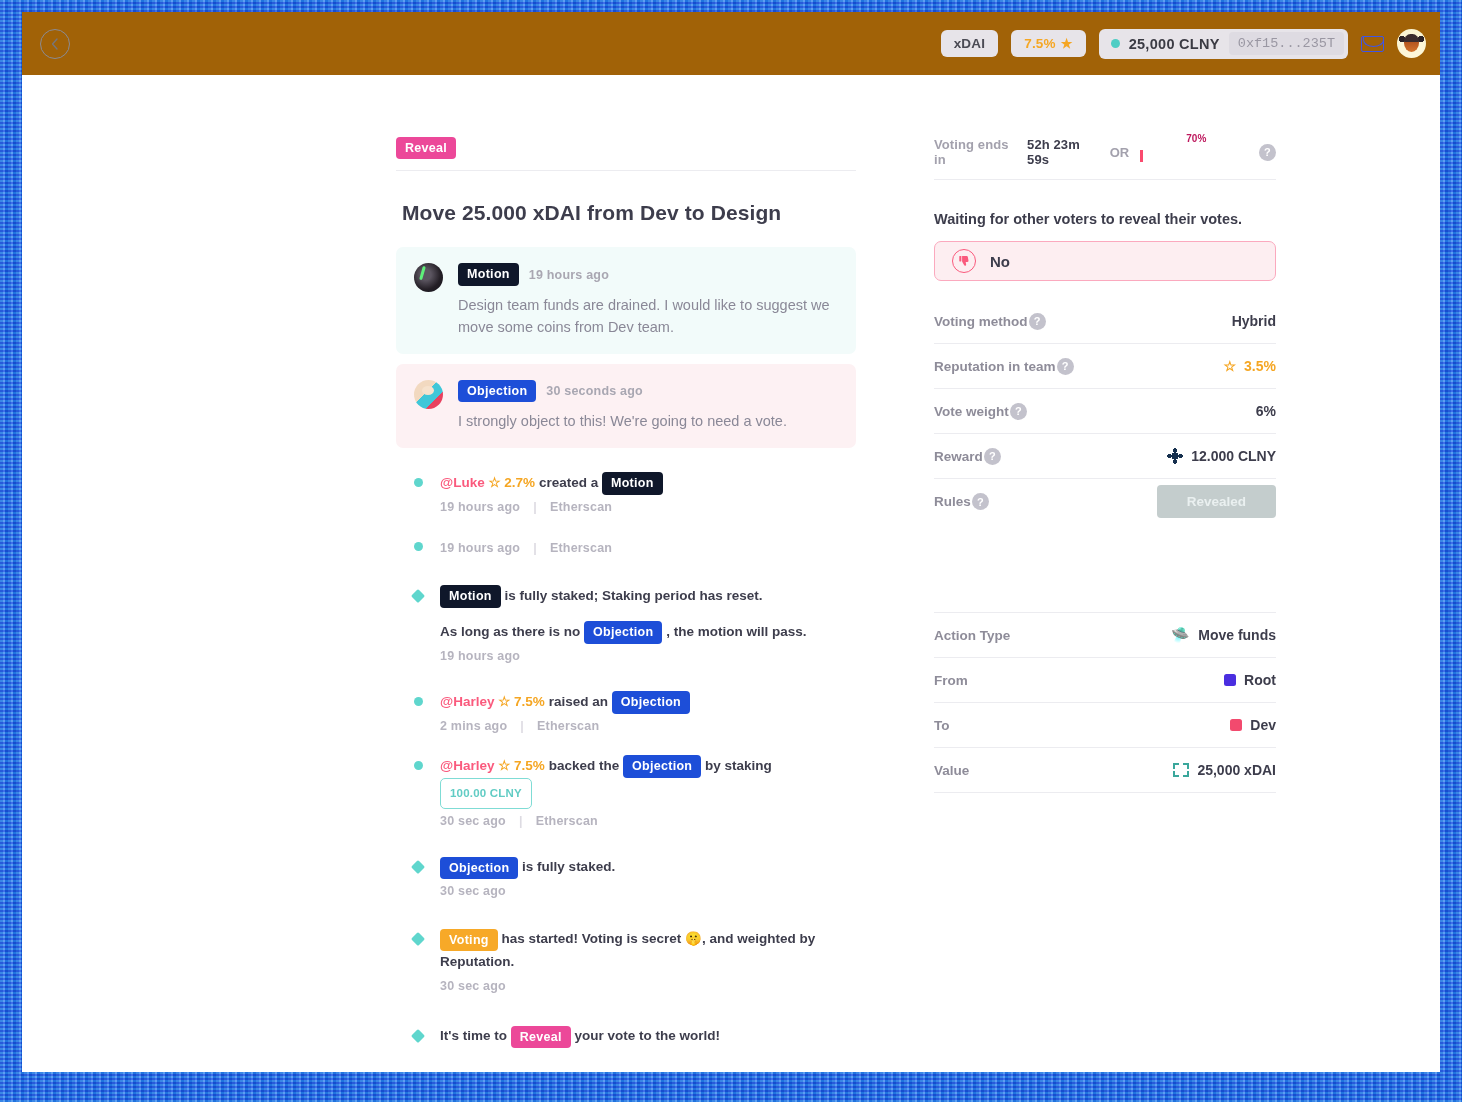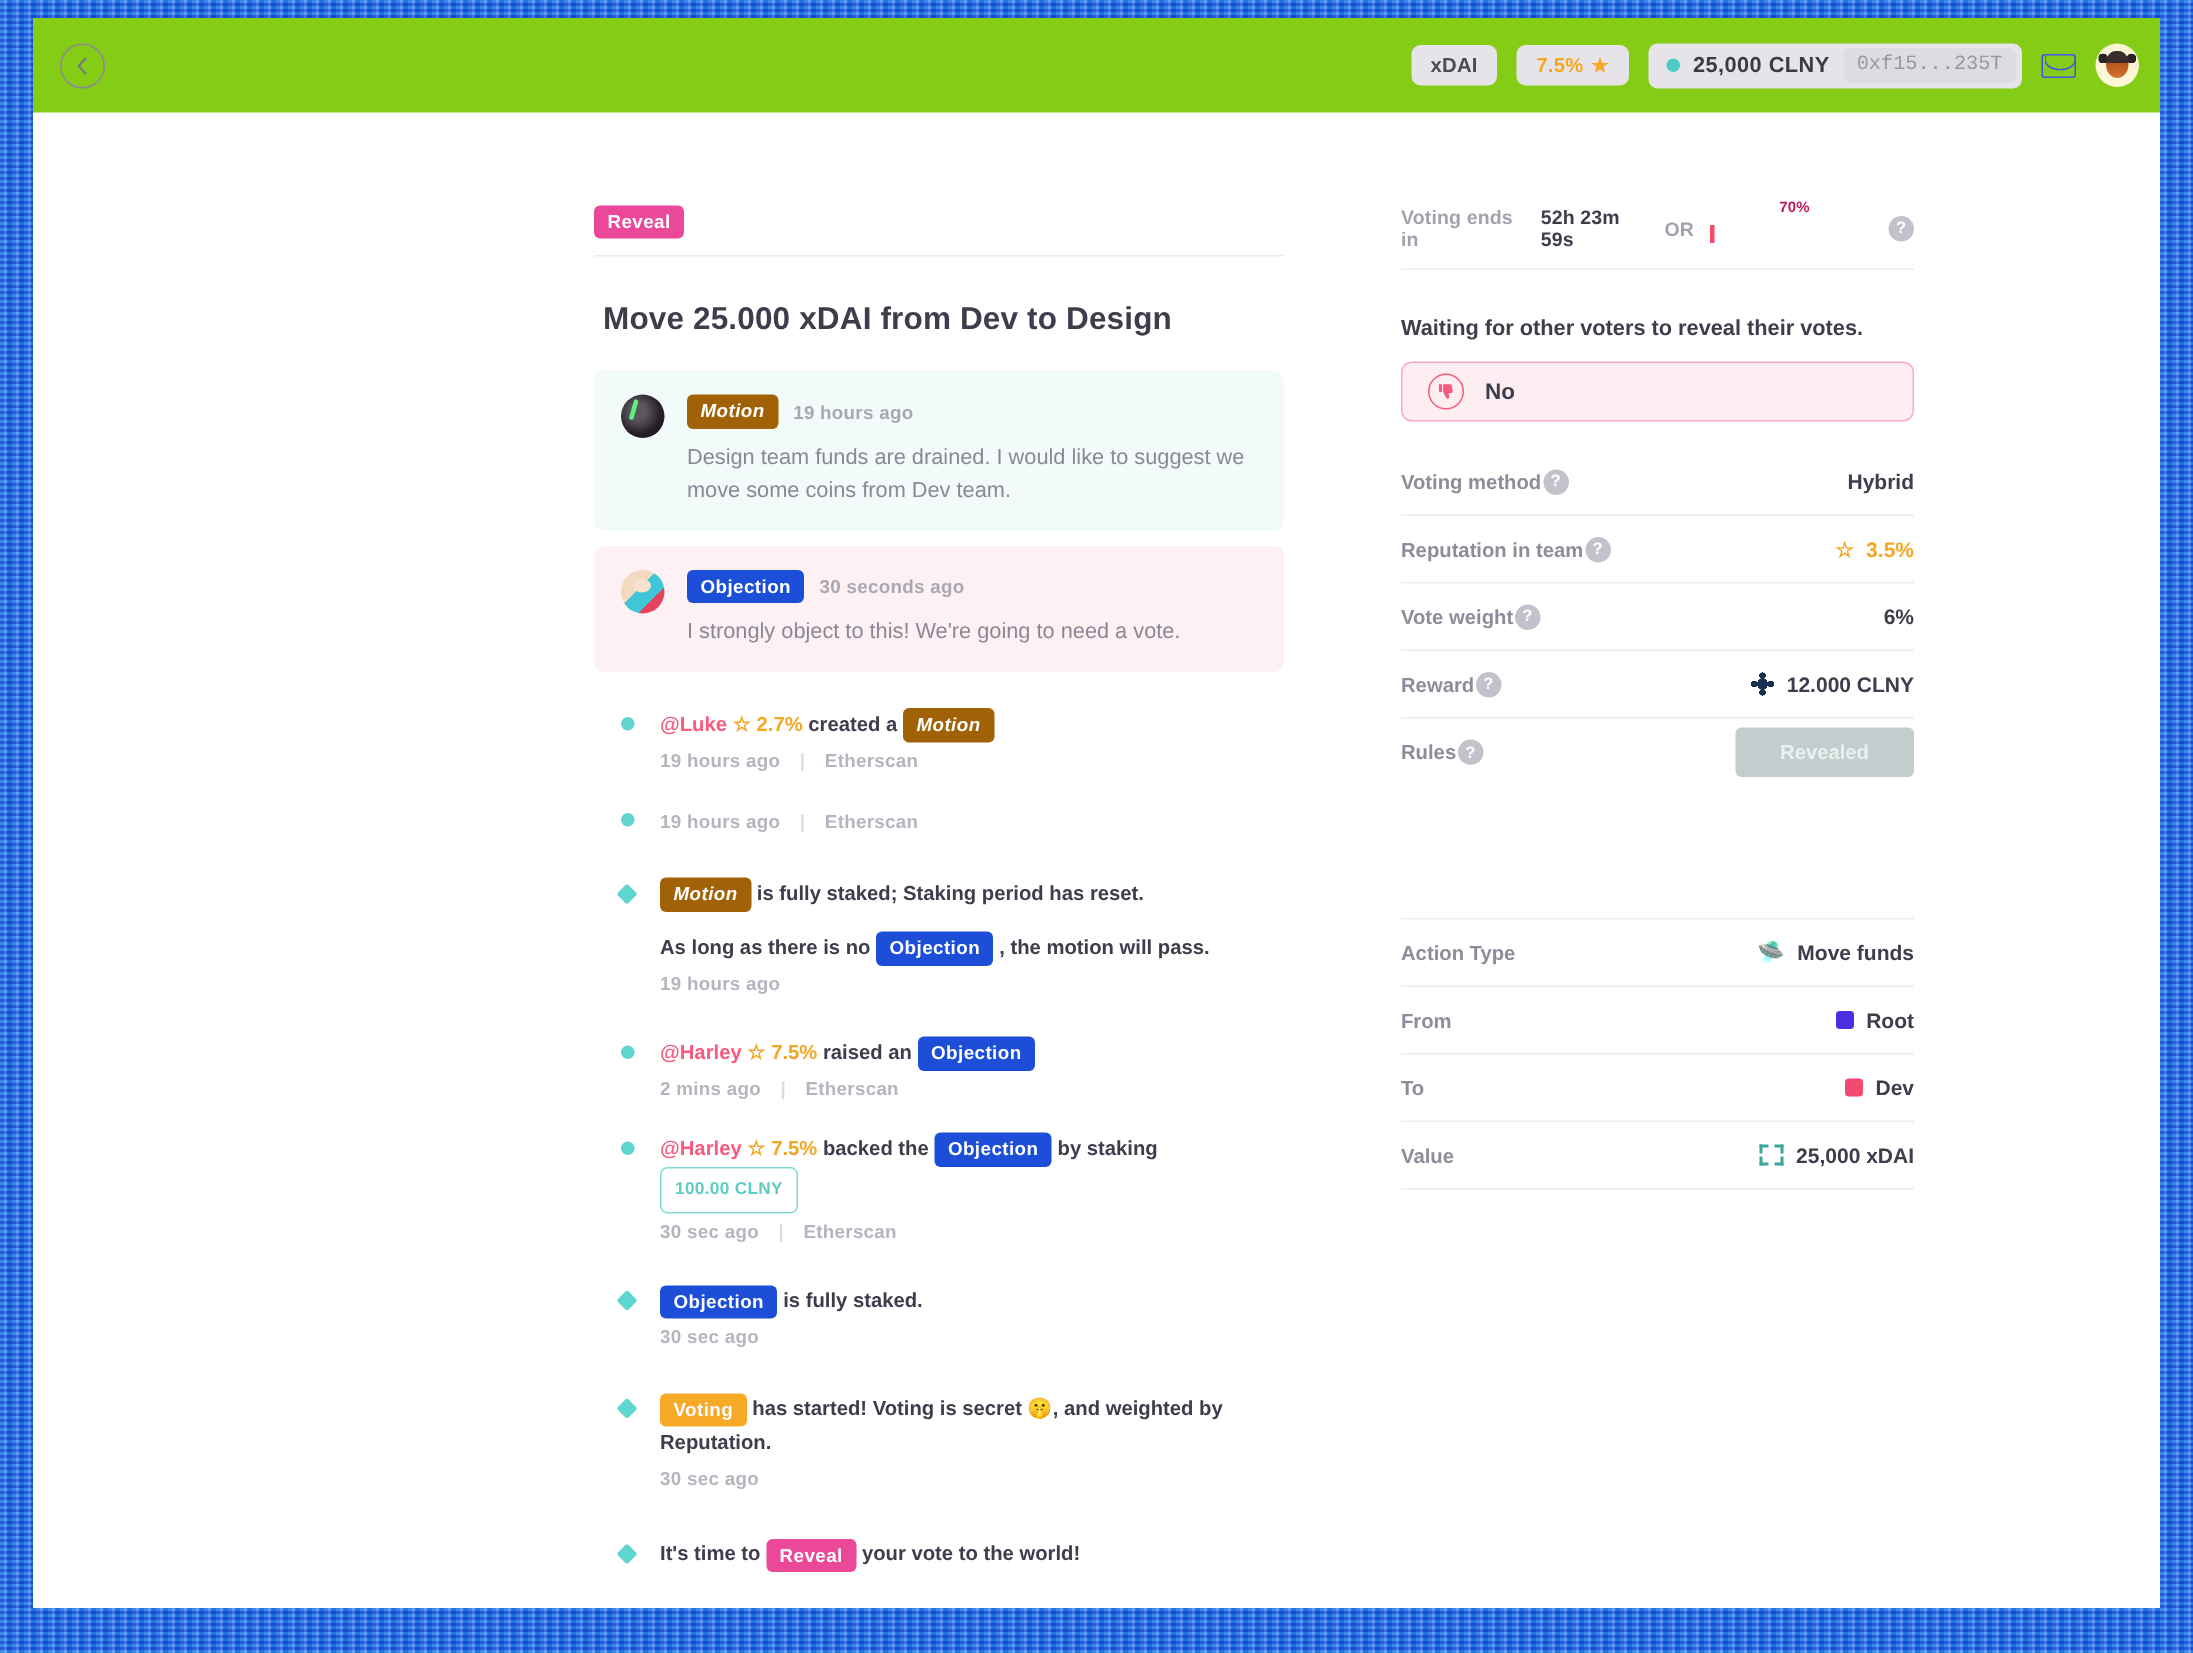--- a/index.html
+++ b/index.html
@@ -23,21 +23,21 @@
       repeating-linear-gradient(0deg, rgba(255,255,255,.22) 0 2px, rgba(0,0,0,.18) 2px 4px);
     mix-blend-mode: overlay; pointer-events:none;
   }
   .inner {
     position:absolute; left:22px; top:12px; right:22px; bottom:30px;
     background:#ffffff; z-index:3; overflow:hidden;
   }
 
   
   .topbar {
-    height:63px; background:#84cc16; display:flex; align-items:center;
+    height:63px; background:#a16207; display:flex; align-items:center;
     padding:0 14px 0 18px; position:relative;
   }
   .back-btn {
     width:30px;height:30px;border-radius:50%;border:1.4px solid #8b8b93;
     display:flex;align-items:center;justify-content:center;cursor:pointer;
     color:#76767e;
   }
   .back-btn svg{display:block}
   .topbar-right{ margin-left:auto; display:flex; align-items:center; gap:13px; }
   .pill {
@@ -85,21 +85,21 @@
   .page { display:flex; padding:62px 0 0 0; }
   .col-left { width:460px; margin-left:374px; }
   .col-right{ width:342px; margin-left:78px; }
 
   
   .badge{
     display:inline-block; border-radius:4px; font-size:12.5px; font-weight:700;
     padding:4px 9px; color:#fff; letter-spacing:.3px; line-height:1.15; vertical-align:middle;
   }
   .badge.reveal{ background:#ec4899; }
-  .badge.motion{ background:#a16207;font-style:italic; }
+  .badge.motion{ background:#0f172a; }
   .badge.objection{ background:#1d4ed8; }
   .badge.voting{ background:#f7a928; }
 
   .status-row{ padding-bottom:11px; border-bottom:1px solid #ececf0; }
 
   .title{
     font-size:21px; font-weight:700; color:#3d3d4c; letter-spacing:.1px;
     margin:30px 0 22px 6px;
   }
 

